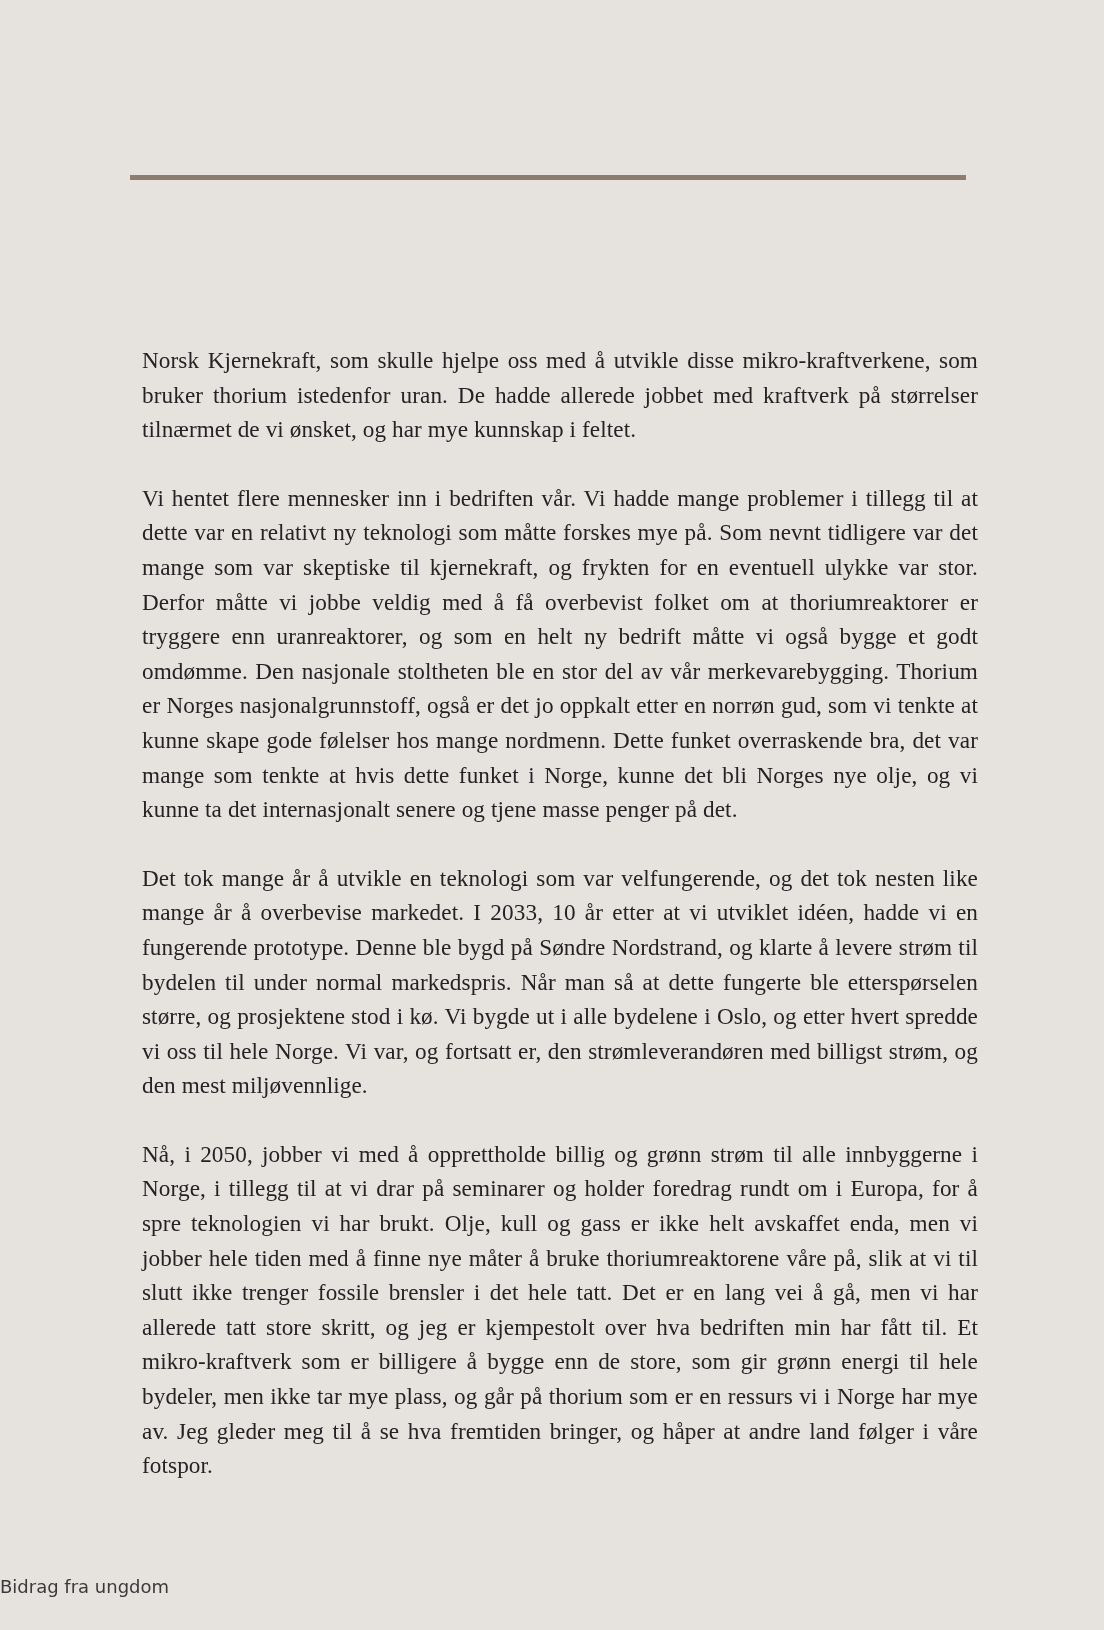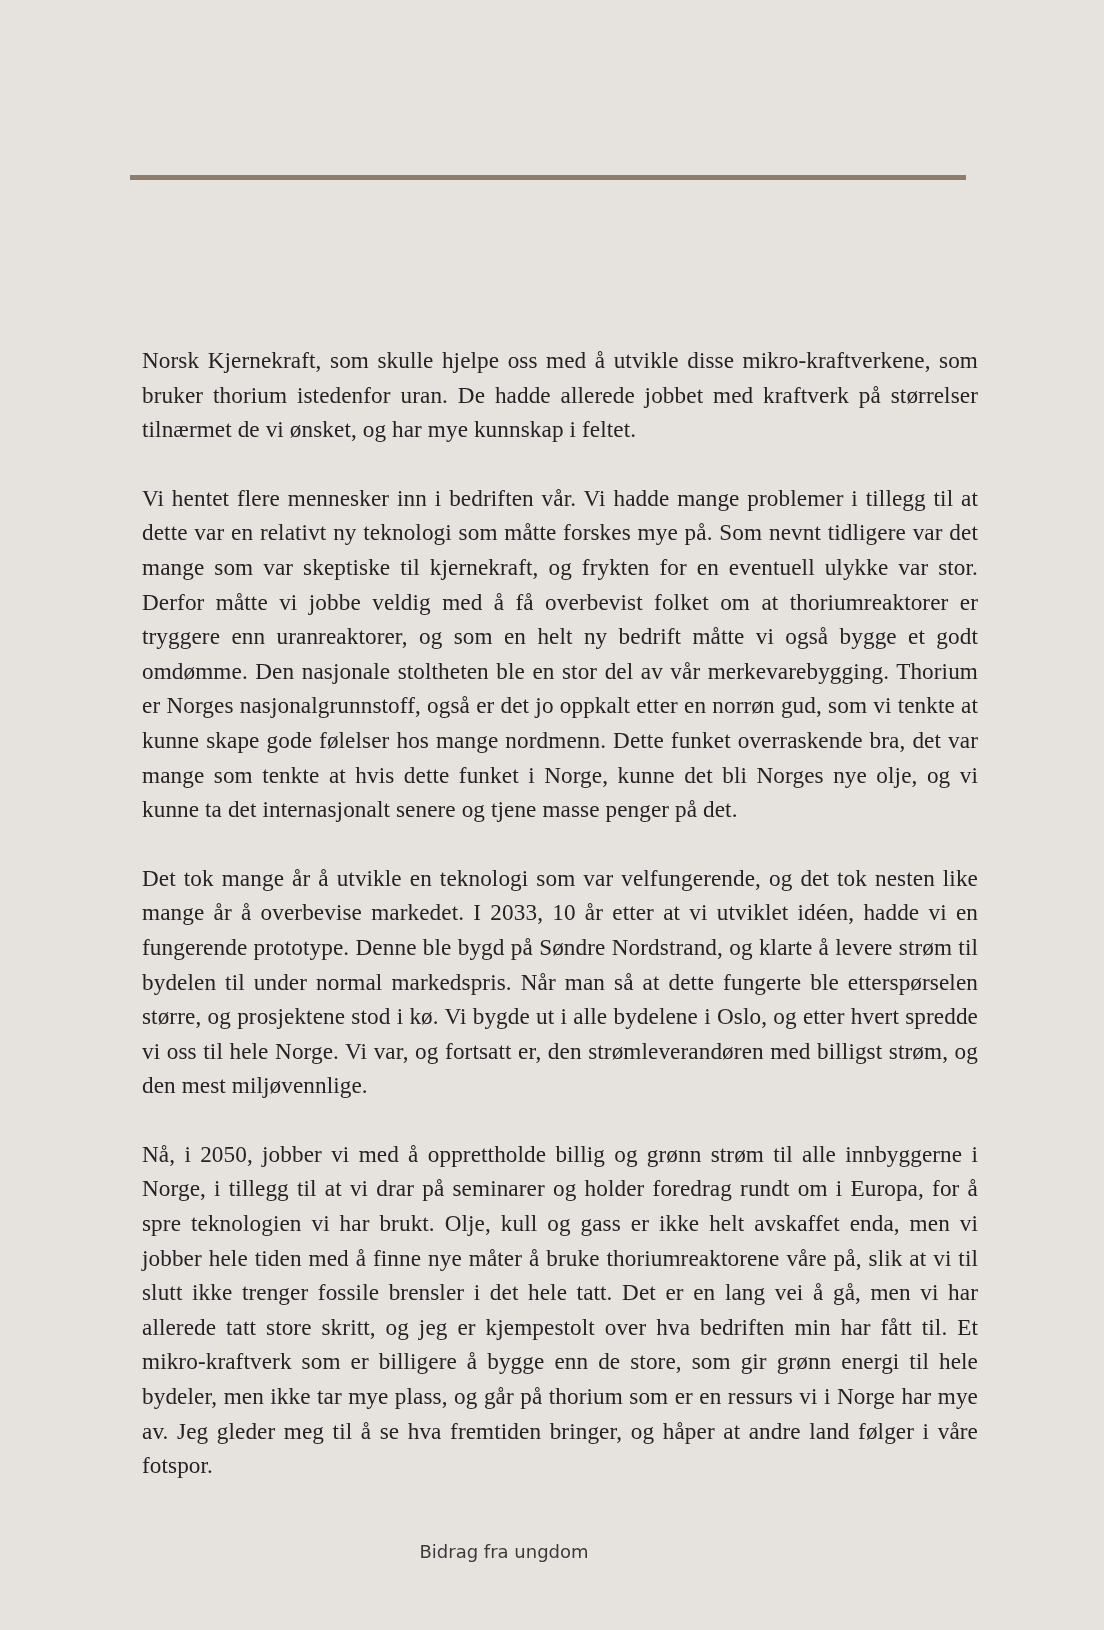--- a/index.html
+++ b/index.html
@@ -36,22 +36,21 @@
       font-size: 23.2px;
       line-height: 34.6px;
       text-align: justify;
       letter-spacing: 0.1px;
       color: #262223;
     }
     .footer {
       position: absolute;
       left: 0;
       width: 1008px;
-      top: 1541px;
-      text-align: center;
+      top: 1576px;
       font-family: "DejaVu Sans", "Liberation Sans", sans-serif;
       font-size: 18px;
       color: #3c3a39;
     }
   </style>
 </head>
 <body>
 
 <div class="top-rule"></div>
 

